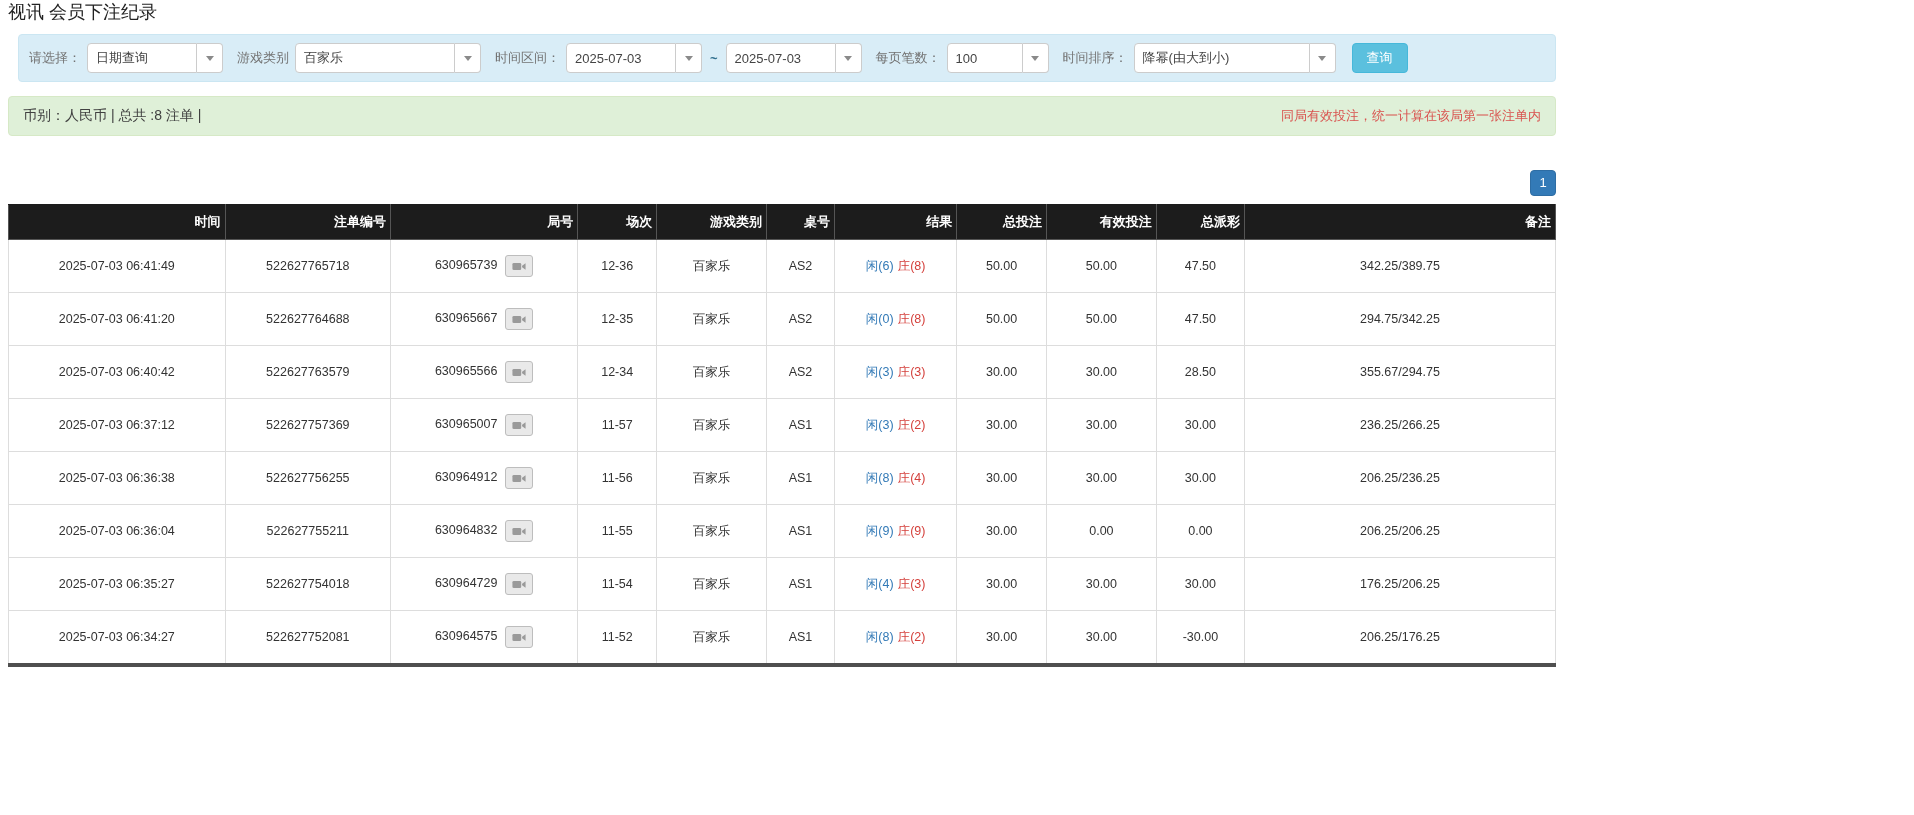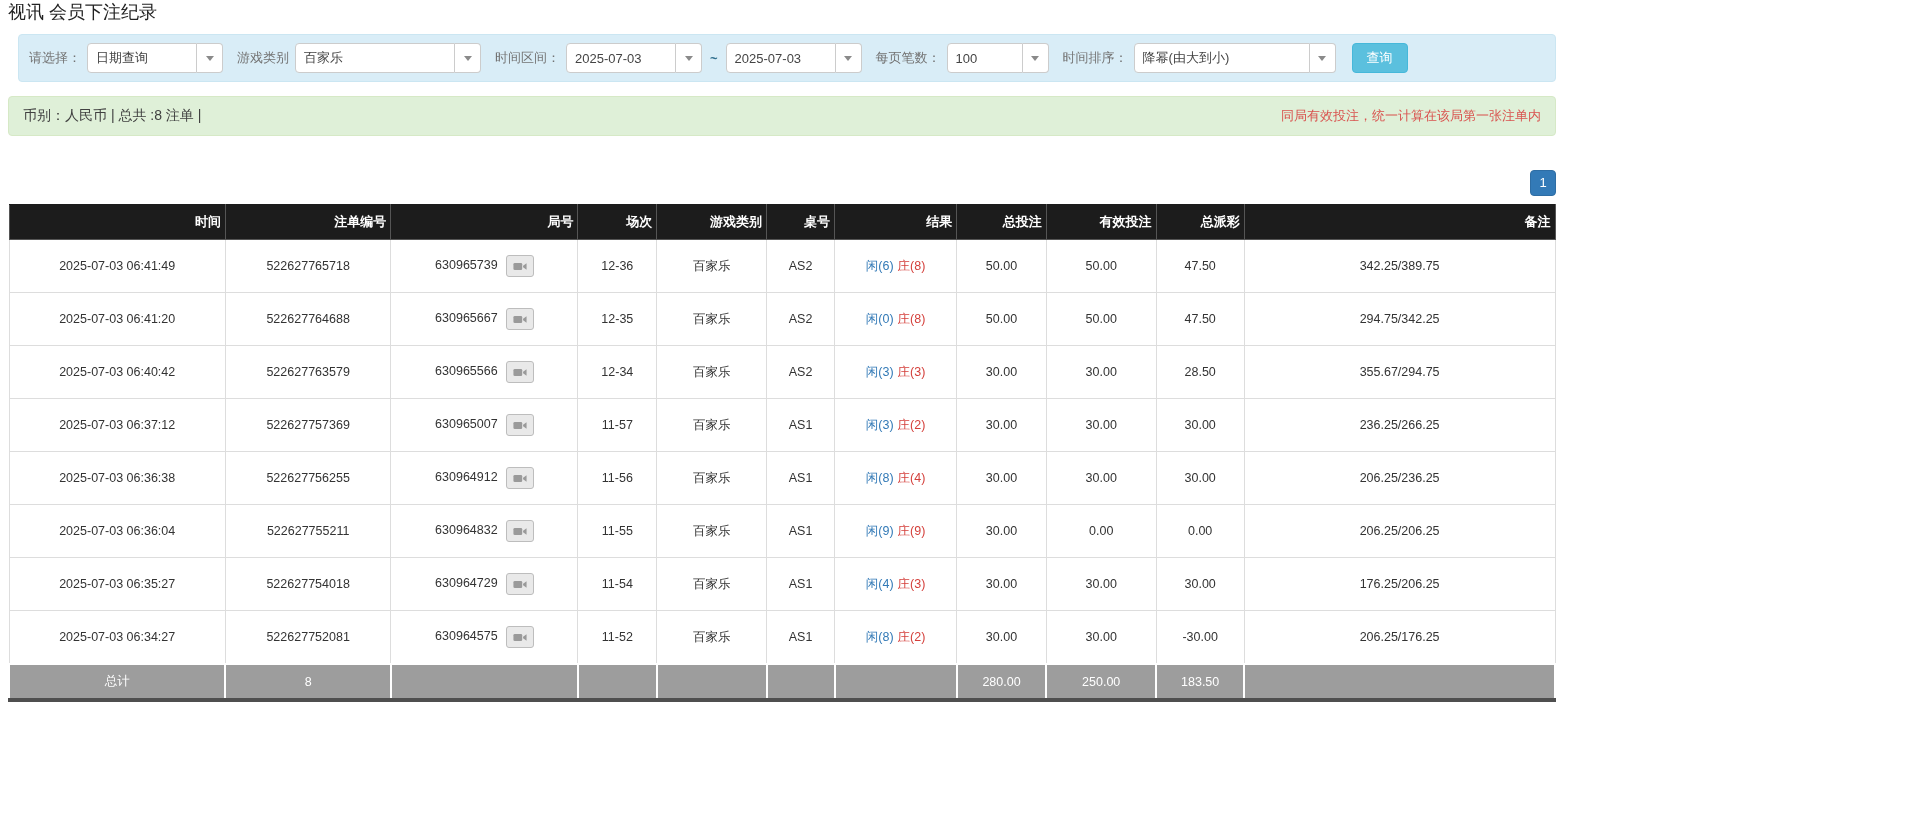--- a/index.html
+++ b/index.html
@@ -446,29 +446,16 @@
     <td>
       <span class="res-player">闲(8)</span><span class="res-banker">庄(2)</span>
     </td>
     <td class="link-blue">30.00</td>
     <td>30.00</td>
     <td class="negative">-30.00</td>
     <td>206.25/176.25</td>
   </tr>
       </tbody>
     <tfoot>
-      <tr>
-        <td>总计</td>
-        <td>8</td>
-        <td></td>
-        <td></td>
-        <td></td>
-        <td></td>
-        <td></td>
-        <td>280.00</td>
-        <td>250.00</td>
-        <td>183.50</td>
-        <td></td>
-      </tr>
     </tfoot>
   </table>
 
 </div>
 
 </body></html>

